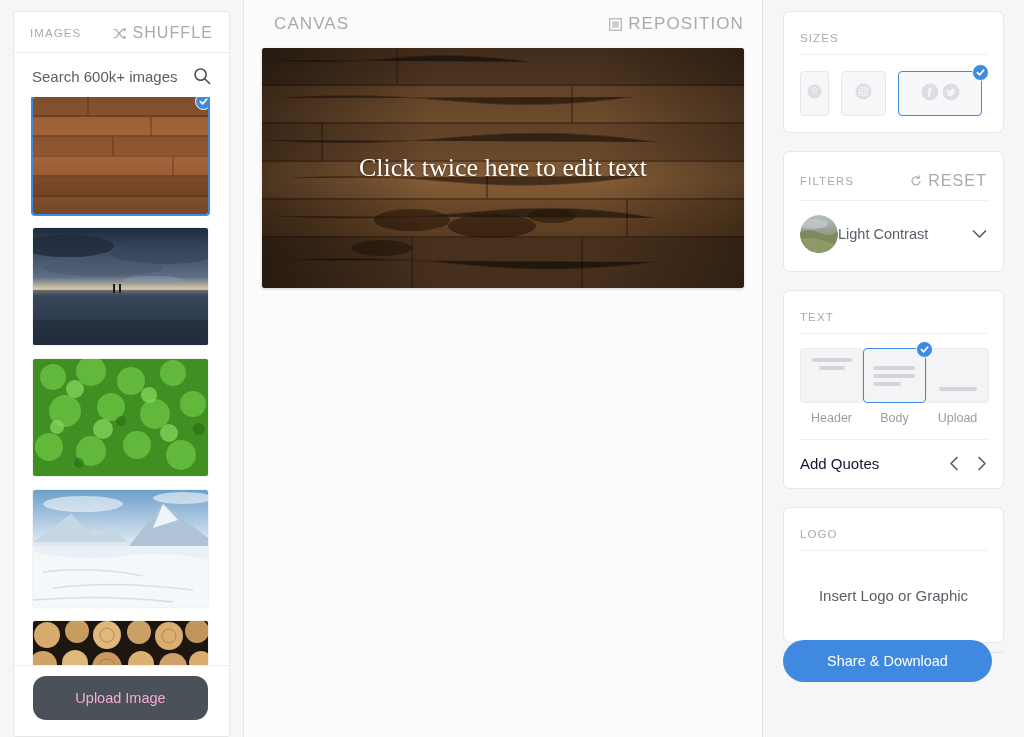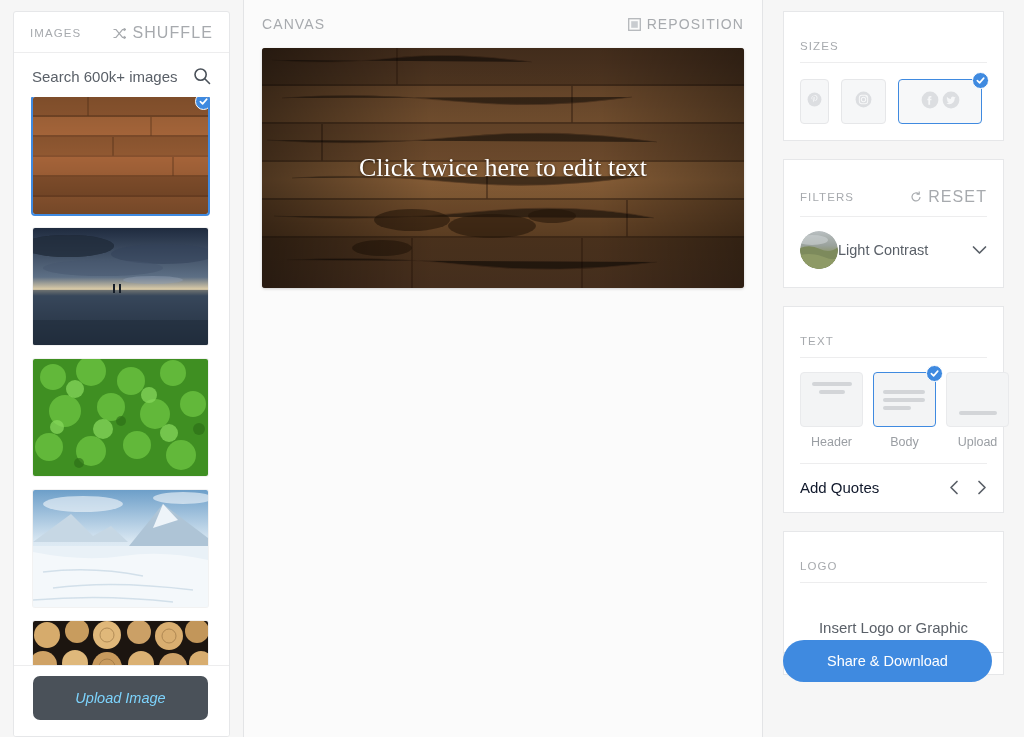--- a/index.html
+++ b/index.html
@@ -147,27 +147,26 @@
     padding: 10px 19px 16px 19px;
     background: #ffffff;
     border-top: 1px solid #ededee;
     position: relative;
     z-index: 2;
   }
   .upload-btn {
     width: 175px;
     height: 44px;
     background: #4a5159;
-    color: #7dd3fc;
+    color: #f9a8d4;
     border: none;
-    border-radius: 7px;
+    border-radius: 13px;
     font-family: "Liberation Sans", sans-serif;
     font-size: 14.5px;
     cursor: pointer;
-    font-style: italic;
   }
 
   
   .col-mid {
     position: absolute;
     left: 244px;
     top: 0;
     width: 518px;
     height: 737px;
     background: #fbfbfb;
@@ -175,21 +174,21 @@
   }
 
   .canvas-head {
     display: flex;
     align-items: center;
     justify-content: space-between;
     height: 48px;
     padding: 0 0px;
   }
   .canvas-head .panel-title,
-  .canvas-head .panel-action { font-size: 14px; }
+  .canvas-head .panel-action { font-size: 17px; margin-left: 12px; }
 
   .canvas-frame {
     position: relative;
     width: 482px;
     height: 240px;
     border-radius: 3px;
     overflow: hidden;
     cursor: pointer;
     box-shadow: 0 1px 3px rgba(0,0,0,0.18);
   }
@@ -214,23 +213,23 @@
     left: 763px;
     top: 0;
     width: 261px;
     height: 737px;
     padding: 11px 20px 0 20px;
   }
 
   .card {
     background: #ffffff;
     border: 1px solid #e6e7e9;
-    border-radius: 0;
+    border-radius: 7px;
     margin-bottom: 18px;
-    padding: 16px 16px 16px 16px;
+    padding: 8px 16px 16px 16px;
   }
 
   .card-head {
     display: flex;
     align-items: center;
     justify-content: space-between;
     padding: 12px 0 10px 0;
     border-bottom: 1px solid #ededee;
     margin-bottom: 14px;
   }
@@ -280,21 +279,20 @@
     flex: 1;
     font-size: 14.5px;
     color: #5a6068;
   }
 
   
   .text-row {
     display: flex;
     align-items: flex-start;
     justify-content: space-between;
-    gap: 10px;
   }
   .text-opt {
     width: 63px;
     cursor: pointer;
   }
   .text-card {
     position: relative;
     width: 63px;
     height: 55px;
     background: #f3f4f5;

